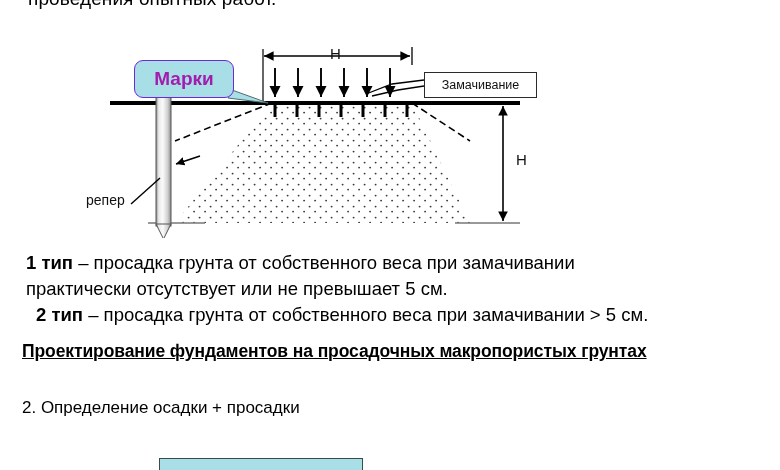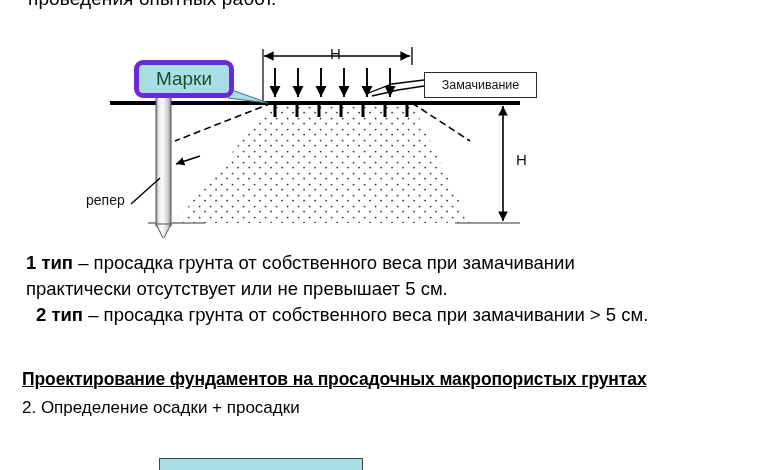--- a/index.html
+++ b/index.html
@@ -47,29 +47,30 @@
   }
   .diagram svg { display: block; }
 
   .callout-marki {
     position: absolute;
     left: 134px;
     top: 42px;
     width: 100px;
     height: 38px;
     background: #a8dee5;
-    border: 5px solid #6d28d9;
+    border: 1px solid #6d28d9;
     border-radius: 9px;
     box-sizing: border-box;
     display: flex;
     align-items: center;
     justify-content: center;
     font-size: 19px;
-    color: #14532d;
+    color: #a21caf;
     z-index: 4;
+    font-weight: bold;
   }
 
   .callout-zamach {
     position: absolute;
     left: 424px;
     top: 54px;
     width: 113px;
     height: 26px;
     background: #ffffff;
     border: 1.4px solid #2b2b2b;
@@ -103,21 +104,21 @@
     width: 740px;
     font-size: 18.5px;
     line-height: 26px;
   }
   .types .l2 { padding-left: 10px; }
   .types b { font-weight: bold; text-align: center; }
 
   .heading {
     position: absolute;
     left: 22px;
-    top: 369px;
+    top: 341px;
     font-size: 17.5px;
     font-weight: bold;
     text-decoration: underline;
     white-space: nowrap;
     letter-spacing: -0.1px;
   }
 
   .steps {
     position: absolute;
     left: 22px;

